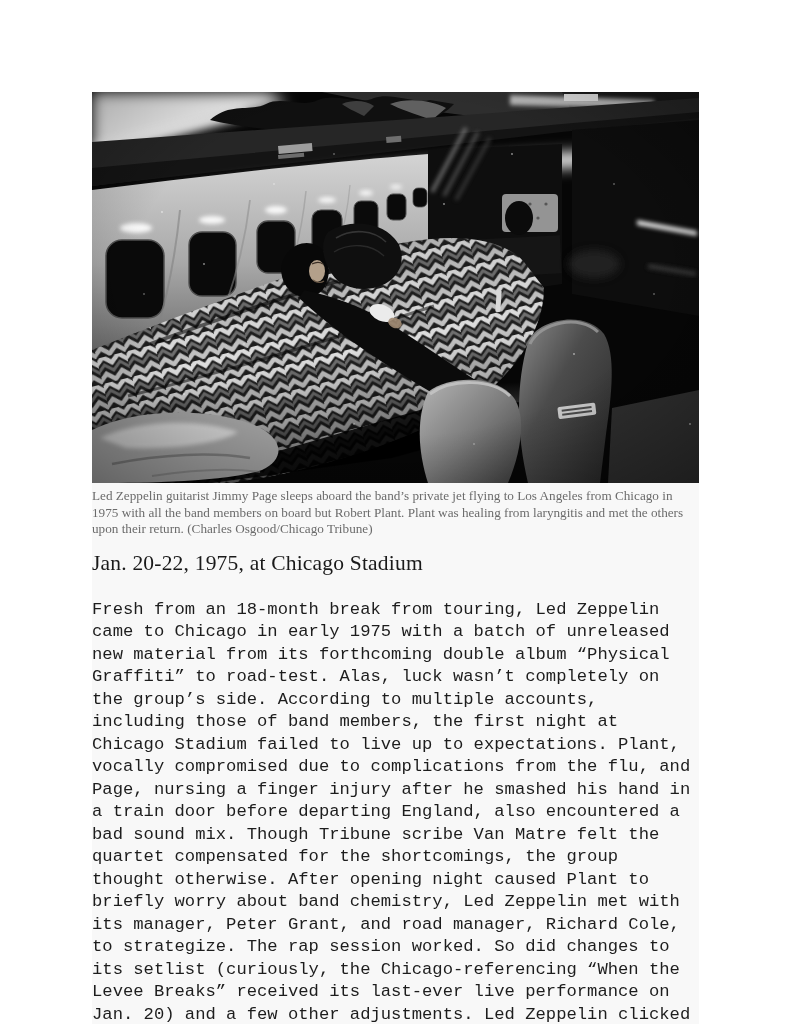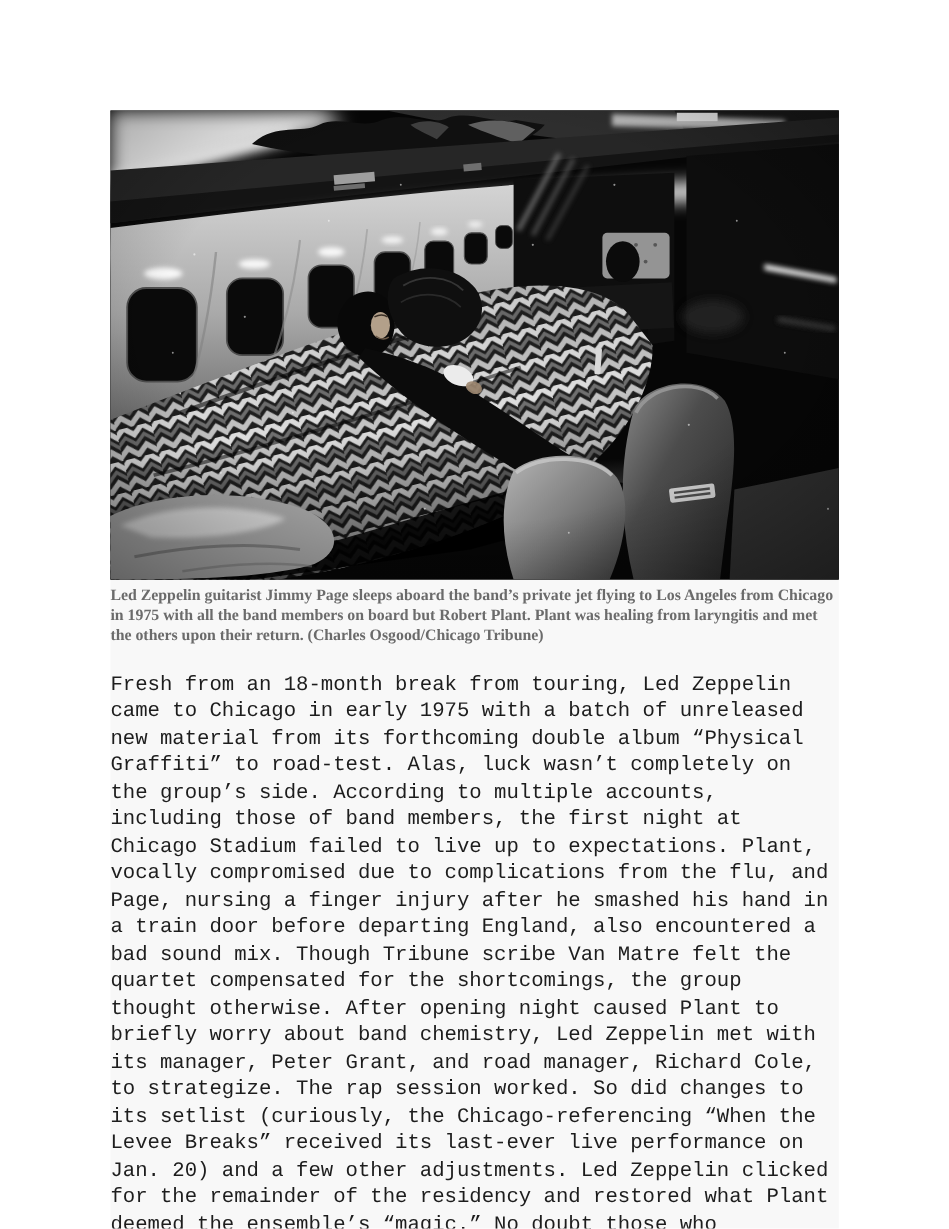--- a/index.html
+++ b/index.html
@@ -18,21 +18,21 @@
   }
   .page{
     position:relative;width:791px;height:1024px;overflow:hidden;
     background:var(--page-bg);
   }
   .content{
     position:absolute;left:92px;top:92px;width:607px;
     background:var(--content-bg);
     padding:0 0 5px 0;
   }
-  figure{margin:0;padding:0;font-weight:bold;}
+  figure{margin:0;padding:0;}
   .photo{display:block;width:607px;height:391px;background:#060606;}
   figcaption{
     margin-top:5px;
     font-size:13.2px;line-height:16.6px;
     color:var(--caption-text);
   }
   h1{
     margin:12px 0 0 0;
     font-size:21.5px;line-height:26px;font-weight:400;
     color:var(--heading-text);
@@ -239,17 +239,18 @@
           <circle cx="382" cy="352" r="0.8"></circle>
             <circle cx="242" cy="62" r="0.8"></circle>
           <circle cx="112" cy="172" r="0.9"></circle>
         </g>
         <rect width="607" height="391" fill="url(#vign)"></rect>
       </svg>
 
       <figcaption>Led Zeppelin guitarist Jimmy Page sleeps aboard the band’s private jet flying to Los Angeles from Chicago in 1975 with all the band members on board but Robert Plant. Plant was healing from laryngitis and met the others upon their return. (Charles Osgood/Chicago Tribune)</figcaption>
     </figure>
 
+    <h1>Jan. 20-22, 1975, at Chicago Stadium</h1>
 
     <p class="body">Fresh from an 18-month break from touring, Led Zeppelin came to Chicago in early 1975 with a batch of unreleased new material from its forthcoming double album “Physical Graffiti” to road-test. Alas, luck wasn’t completely on the group’s side. According to multiple accounts, including those of band members, the first night at Chicago Stadium failed to live up to expectations. Plant, vocally compromised due to complications from the flu, and Page, nursing a finger injury after he smashed his hand in a train door before departing England, also encountered a bad sound mix. Though Tribune scribe Van Matre felt the quartet compensated for the shortcomings, the group thought otherwise. After opening night caused Plant to briefly worry about band chemistry, Led Zeppelin met with its manager, Peter Grant, and road manager, Richard Cole, to strategize. The rap session worked. So did changes to its setlist (curiously, the Chicago-referencing “When the Levee Breaks” received its last-ever live performance on Jan. 20) and a few other adjustments. Led Zeppelin clicked for the remainder of the residency and restored what Plant deemed the ensemble’s “magic.” No doubt those who</p>
 
   </article>
 </div>
 
 </body></html>

